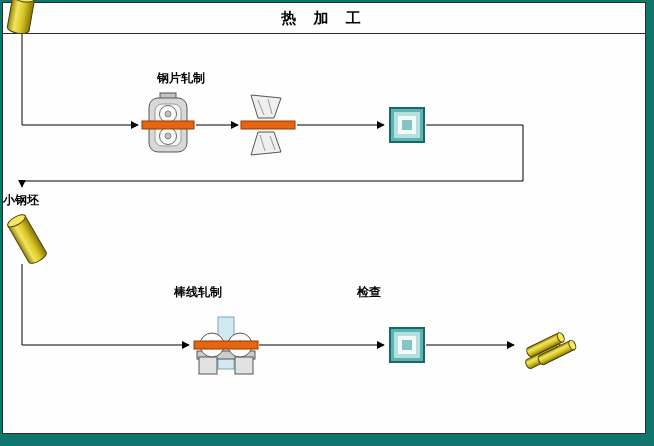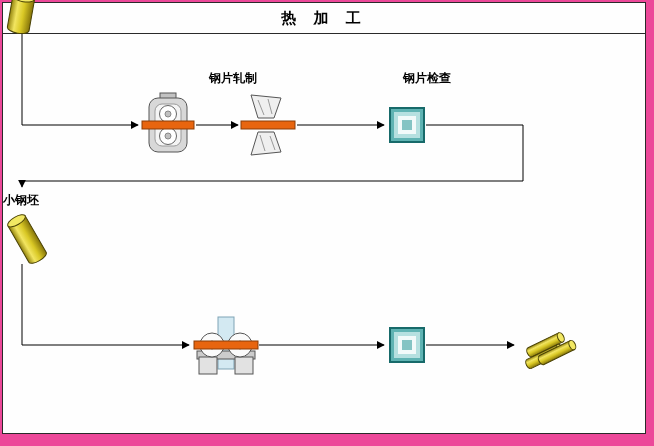--- a/index.html
+++ b/index.html
@@ -1,37 +1,37 @@
 <!DOCTYPE html>
 <html><head>
 <meta charset="utf-8">
 <style>
   html,body{margin:0;padding:0;background:#ffffff}
   .canvas{
     position:relative;width:654px;height:446px;overflow:hidden;
-    background:#ec4899;
+    background:#0f766e;
     font-family:"DejaVu Sans","Liberation Sans",sans-serif;color:#000;
   }
   .panel{
     position:absolute;left:2px;top:2px;width:642px;height:430px;
     background:#fefefe;border:1px solid #2a2a2a;
   }
   .title{
     position:absolute;left:2px;top:9px;width:644px;text-align:center;
     font-size:15px;font-weight:bold;letter-spacing:6px;
   }
   .rule{
     position:absolute;left:2px;top:33px;width:644px;height:0;
     border-top:1px solid #2a2a2a;
   }
   .flow{position:absolute;left:0;top:0;pointer-events:none}
   .lbl{
     position:absolute;font-size:12px;font-weight:bold;white-space:nowrap;
   }
-  .lbl.center{text-align:right}
+  .lbl.center{text-align:left}
 </style>
 </head>
 <body>
 
 <div class="canvas">
 
   <div class="panel"></div>
 
   <div class="title">热 加 工</div>
   <div class="rule"></div>
@@ -124,16 +124,17 @@
     <use href="#inspect-def" x="389" y="327"></use>
 
     <g transform="translate(549,352) rotate(-26)">
       <use href="#rod-def" transform="translate(0,-8)"></use>
       <use href="#rod-def" transform="translate(-6,2)"></use>
       <use href="#rod-def" transform="translate(7,4)"></use>
     </g>
   </svg>
 
   <div class="lbl center" style="left:157px;top:70px;width:100px">钢片轧制</div>
-  <div class="lbl center" style="left:351px;top:70px;width:100px">钢片检查</div>
   <div class="lbl" style="left:3px;top:192px">小钢坯</div>
+  <div class="lbl center" style="left:174px;top:284px;width:100px">棒线轧制</div>
+  <div class="lbl center" style="left:357px;top:284px;width:100px">检查</div>
 
 </div>
 
 </body></html>

